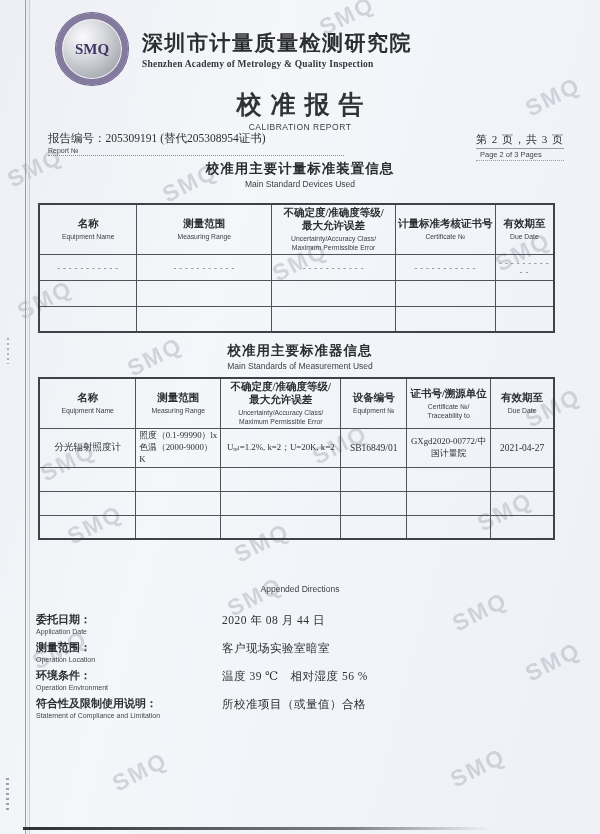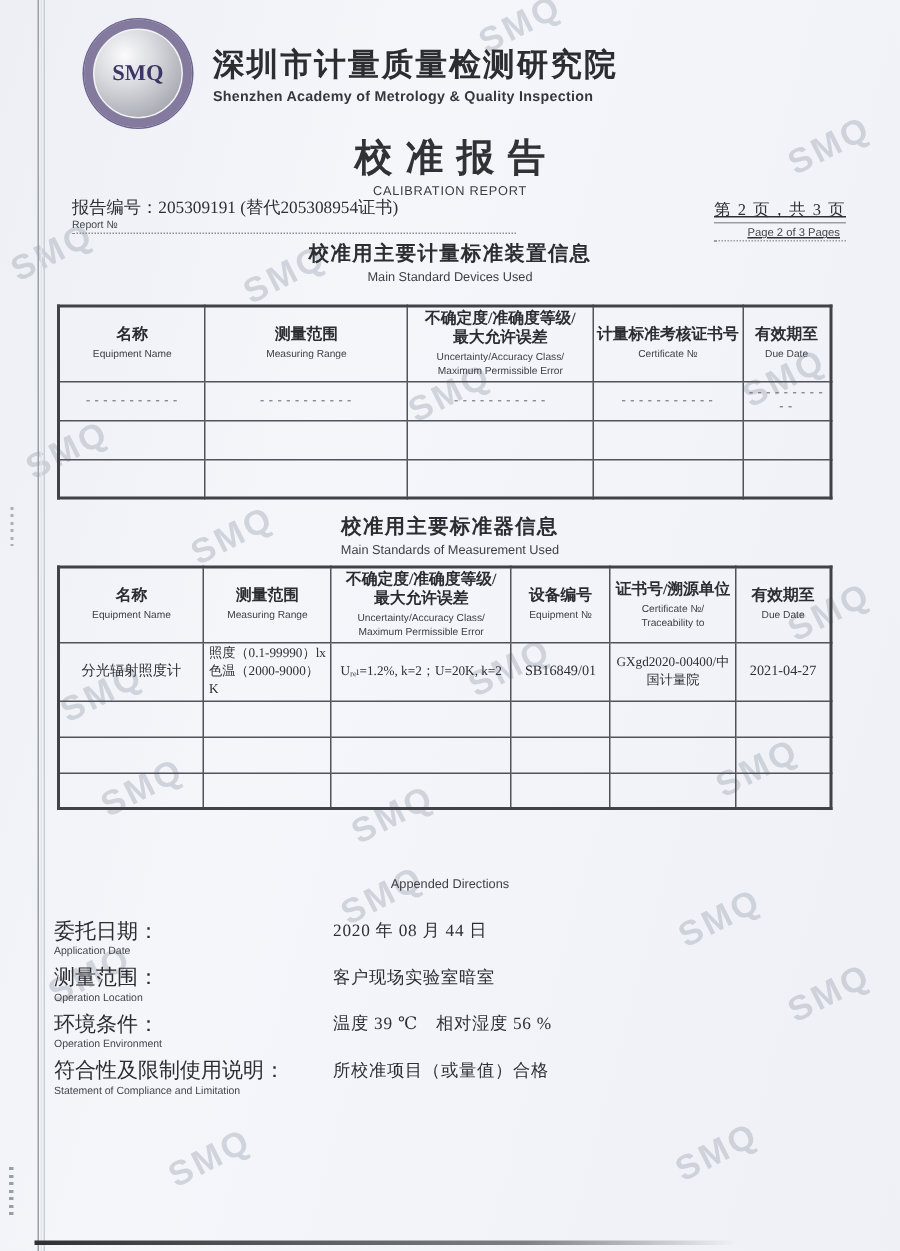--- a/index.html
+++ b/index.html
@@ -26,34 +26,34 @@
   
   .header{position:absolute;left:56px;top:13px;display:flex;align-items:center;}
   .logo{width:60px;height:60px;border-radius:50%;
     background:radial-gradient(circle at 35% 30%,#fbfbfd 0%,#d9dade 35%,#b0b2ba 70%,#8f9198 100%);
     border:6px solid #837a9e;box-shadow:0 0 0 1px #6c6390, inset 0 0 0 1px #f2f1f6;
     display:flex;align-items:center;justify-content:center;flex:0 0 auto;}
   .logo-text{font-family:"Liberation Serif",serif;font-weight:bold;font-size:15px;color:#3d3566;}
   .org{margin-left:14px;}
   .org-cn{font-family:"Liberation Sans","DejaVu Sans",sans-serif;font-weight:bold;
     font-size:21px;letter-spacing:1.5px;color:#2c2d31;}
-  .org-en{font-family:Liberation Sans, sans-serif;font-weight:bold;
+  .org-en{font-family:Liberation Serif, serif;font-weight:bold;
     font-size:9.5px;color:#35373c;margin-top:2px;letter-spacing:.2px;}
   
   .doc-title{position:absolute;left:0;top:88px;width:100%;text-align:center;}
   .doc-title-cn{font-size:25px;font-weight:bold;letter-spacing:9px;color:#313236;text-indent:9px;}
   .doc-title-en{font-family:"Liberation Sans",sans-serif;font-size:8.5px;color:#3a3c41;
     letter-spacing:.5px;margin-top:1px;}
   
   .meta-row{position:absolute;left:48px;top:131px;width:516px;}
   .meta-left{position:absolute;left:0;top:0;}
   .meta-no{font-size:11.5px;font-weight:normal;color:#2e2f33;}
   .meta-no-en{font-family:"Liberation Sans",sans-serif;font-size:7px;color:#44464b;
     border-bottom:1px dotted #8a8d93;width:296px;padding-bottom:1px;margin-top:1px;}
-  .meta-right{position:absolute;right:0;top:1px;text-align:right;text-decoration:underline;}
+  .meta-right{position:absolute;right:0;top:1px;text-align:left;}
   .meta-page-cn{font-size:11px;color:#2e2f33;letter-spacing:1px;}
   .meta-page-en{font-family:"Liberation Sans",sans-serif;font-size:7.5px;color:#44464b;
     border-top:1px solid #9a9da3;border-bottom:1px dotted #9a9da3;padding:1px 4px;margin-top:1px;}
   
   .sec-title{position:absolute;left:0;width:100%;text-align:center;}
   .sec-cn{font-size:13.5px;font-weight:bold;letter-spacing:1px;color:#2c2d31;}
   .sec-en{font-family:"Liberation Sans",sans-serif;font-size:8.5px;color:#3c3e43;margin-top:1px;}
   
   table{border-collapse:collapse;table-layout:fixed;position:absolute;left:38px;width:517px;
     background:transparent;}
@@ -65,21 +65,21 @@
   th{vertical-align:middle;text-align:center;}
   td{vertical-align:middle;text-align:center;font-size:9.5px;color:#2e2f33;}
   .dash-cell{font-size:8px;color:#595b60;letter-spacing:1px;font-family:"Liberation Mono",monospace;}
   .pre{white-space:pre-line;line-height:1.35;}
   .cell-left{text-align:left;padding-left:3px;}
   .cell-small{font-size:8.8px;}
   
   .fields{position:absolute;left:36px;top:612px;width:530px;}
   .field{display:flex;margin-bottom:5px;}
   .flabel{width:186px;flex:0 0 auto;}
-  .fcn{font-size:14px;font-weight:normal;color:#2c2d31;}
+  .fcn{font-size:11px;font-weight:bold;color:#2c2d31;}
   .fen{font-family:"Liberation Sans",sans-serif;font-size:7px;color:#44464b;margin-top:1px;}
   .fvalue{font-size:11.5px;color:#2e2f33;padding-top:1px;letter-spacing:.5px;}
 </style>
 </head>
 <body>
 
 <div class="paper">
 
   <div id="watermark-layer">
       <span class="wm" style="left: 347px; top: 16px; color: rgb(141, 150, 166);">SMQ</span>
@@ -242,21 +242,21 @@
         <div class="th-cn">有效期至</div>
         <div class="th-en">Due Date</div>
           </th>
     </tr>
     <tr style="height:32px">
       <td>分光辐射照度计</td>
       <td class="pre cell-left cell-small">照度（0.1-99990）lx
 色温（2000-9000）K</td>
       <td class="cell-small">Uᵣₑₗ=1.2%, k=2；U=20K, k=2</td>
       <td>SB16849/01</td>
-      <td class="cell-small">GXgd2020-00400/中国计量院</td>
+      <td class="cell-small">GXgd2020-00772/中国计量院</td>
       <td>2021-04-27</td>
     </tr>
     <tr style="height:24px">
       <td></td>
       <td></td>
       <td></td>
       <td></td>
       <td></td>
       <td></td>
     </tr>

